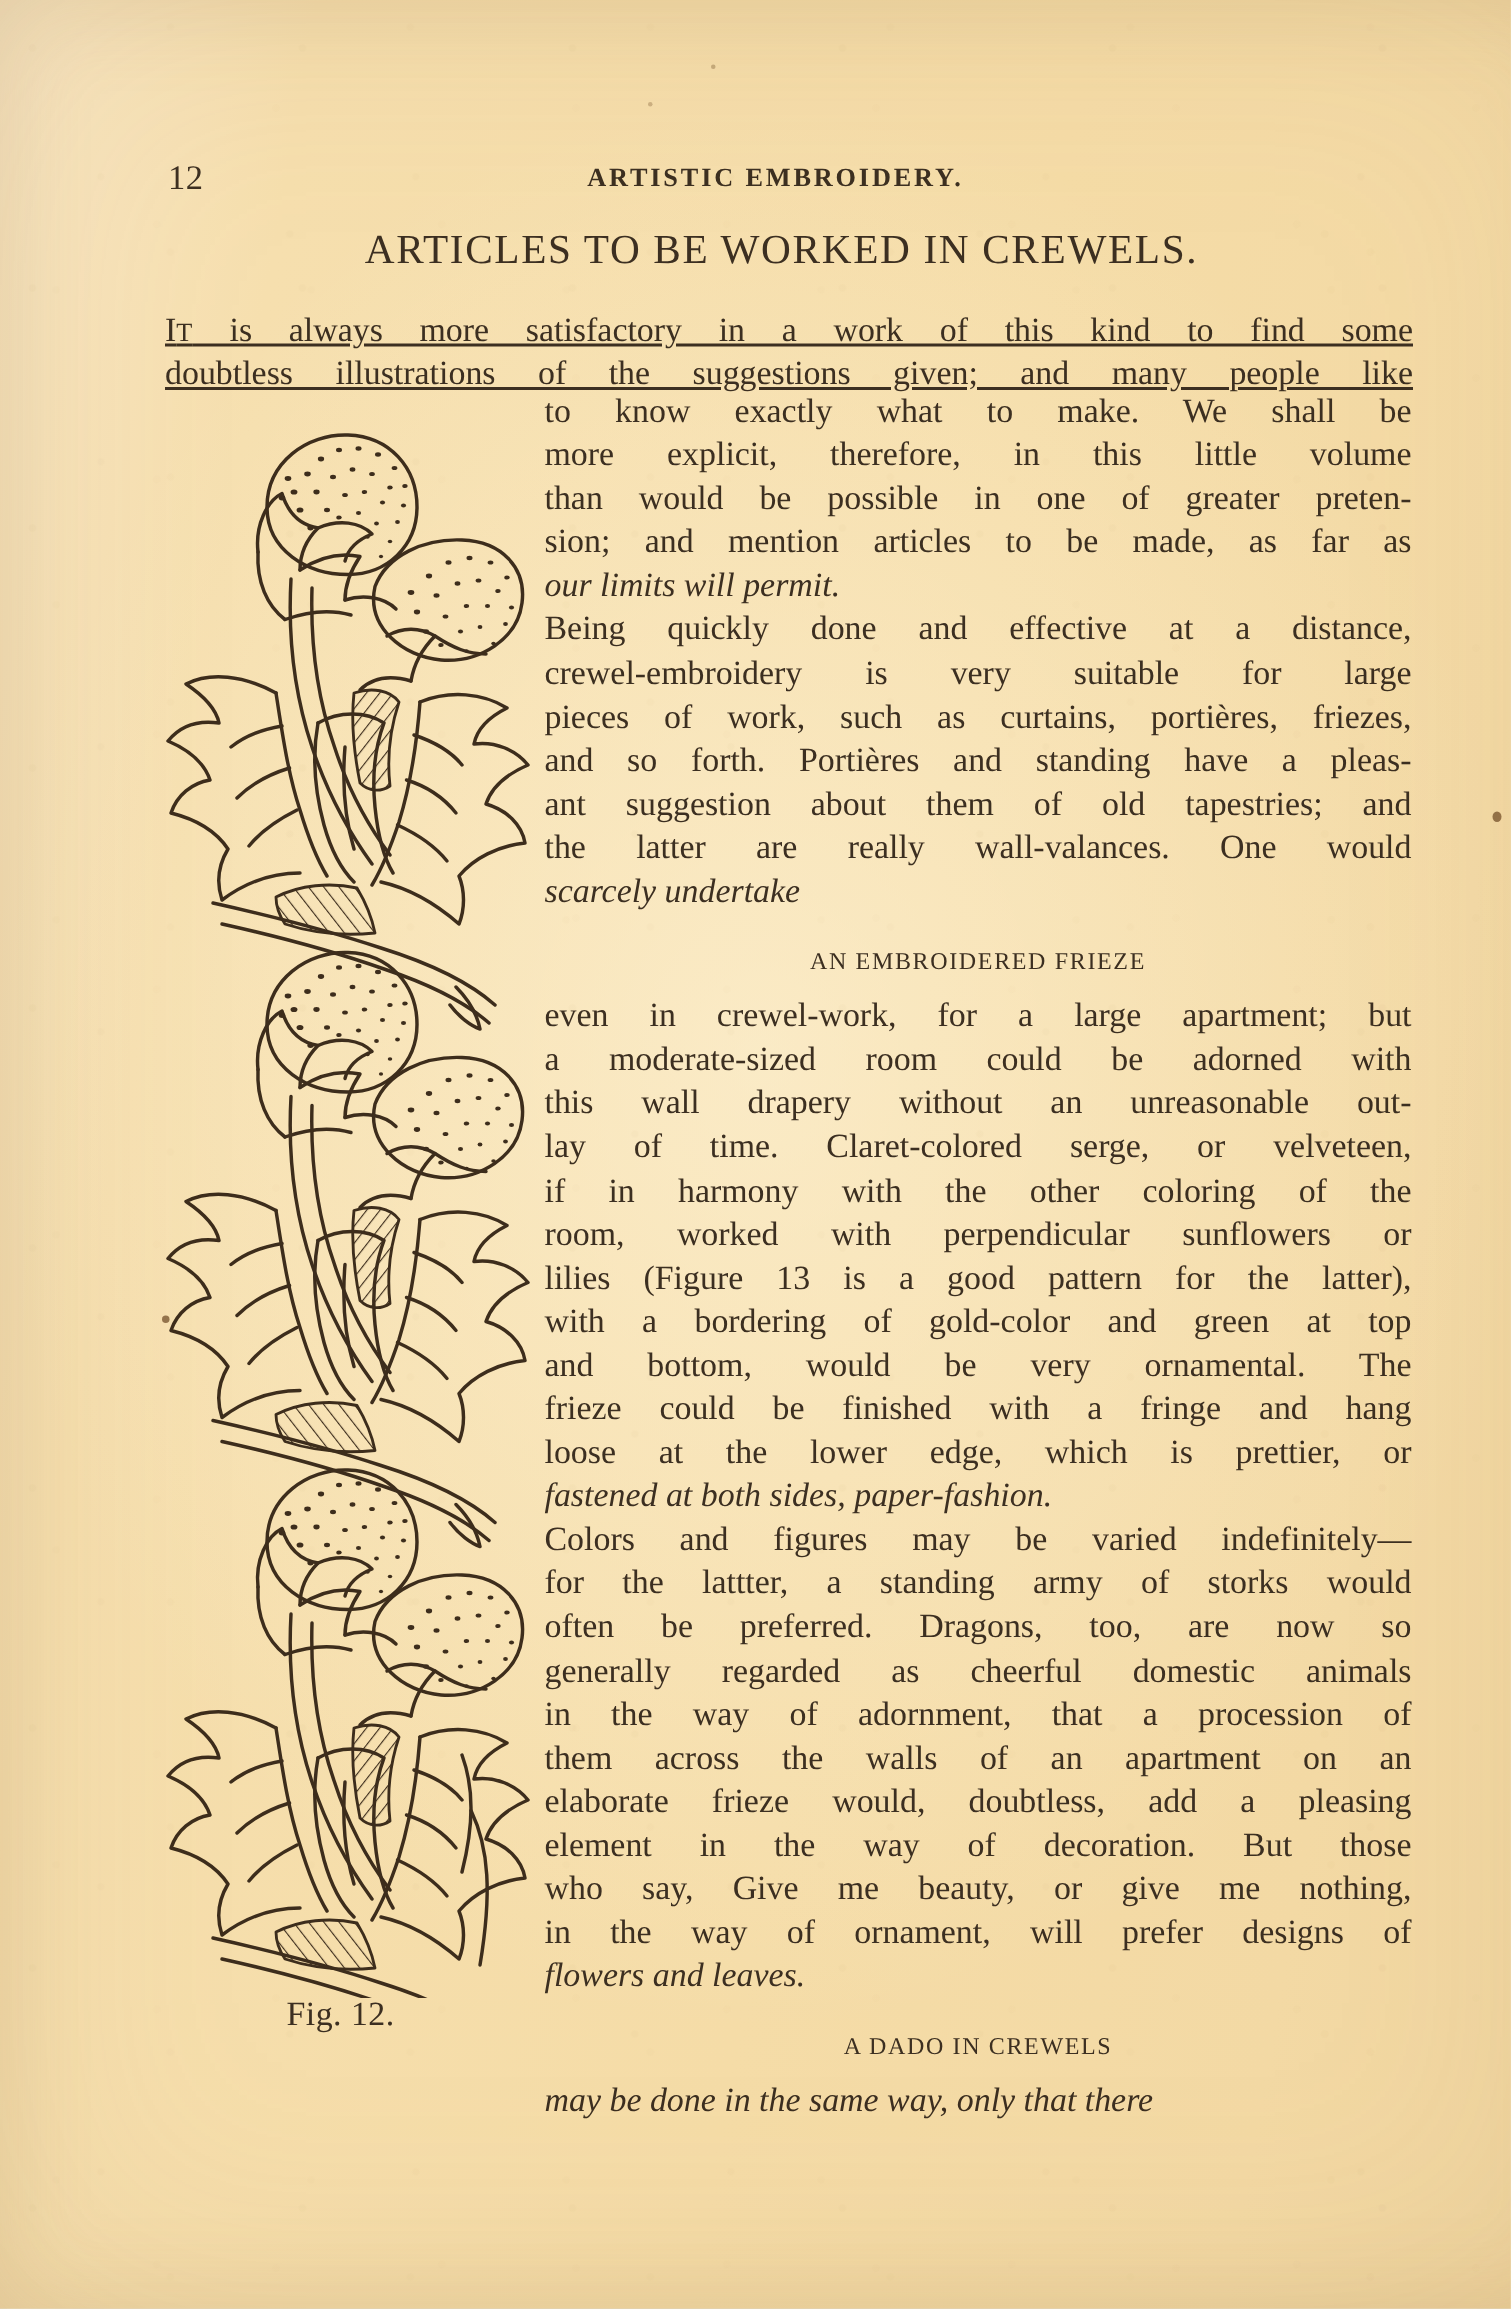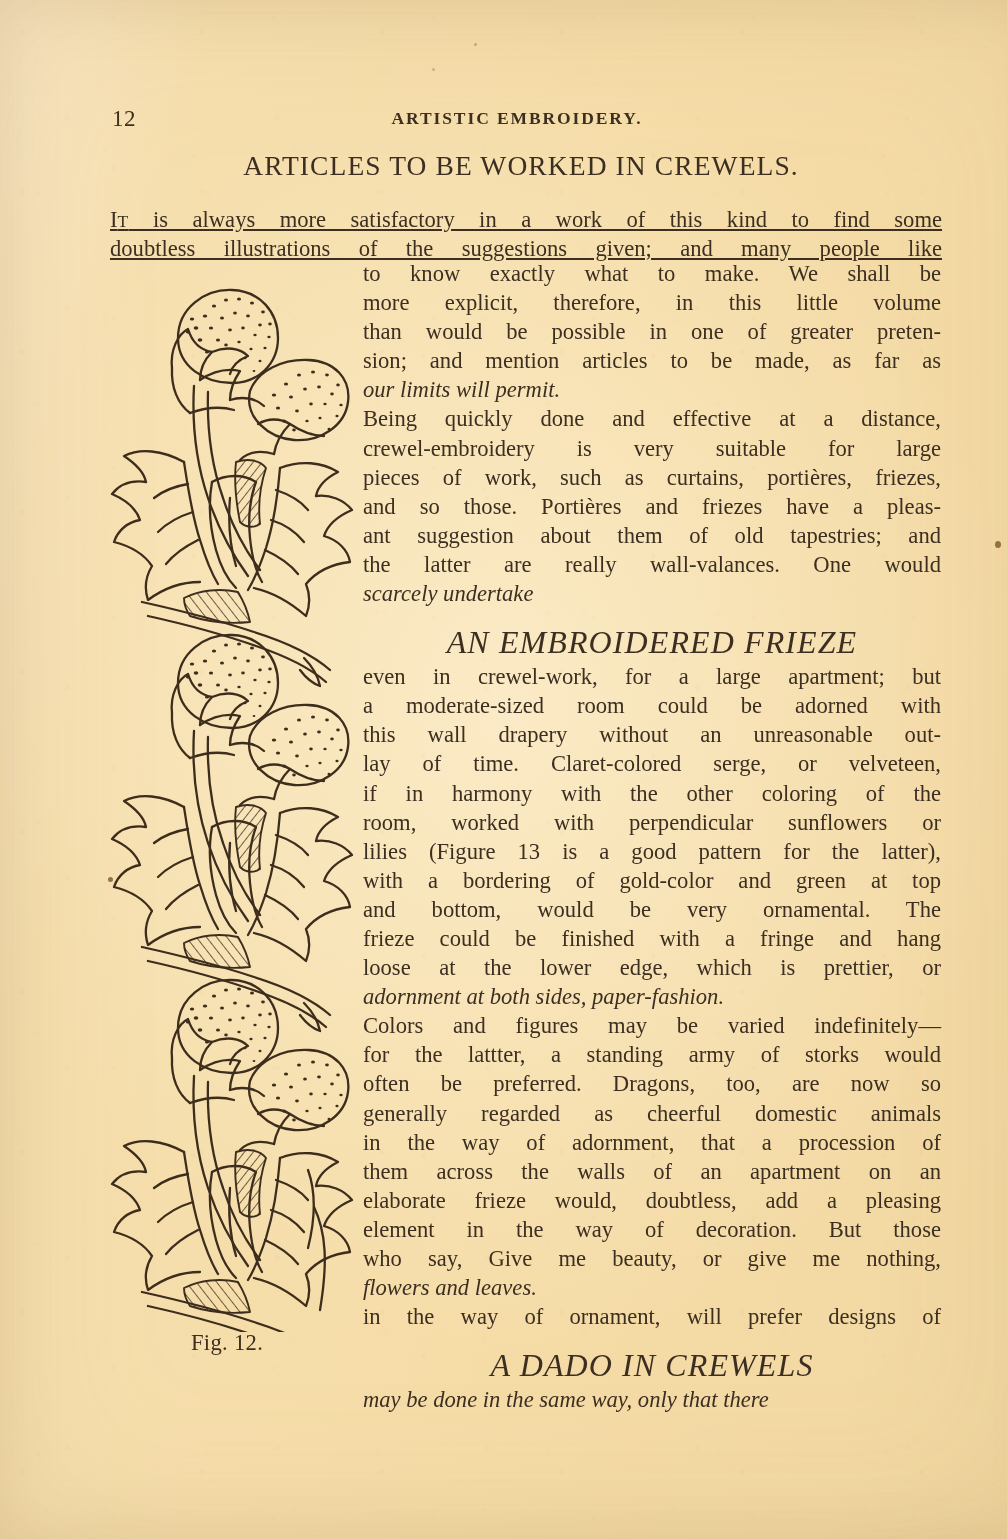--- a/index.html
+++ b/index.html
@@ -114,27 +114,26 @@
     height: 29.1px;
   }
   .line.last {
     text-align-last: left;
     font-style: italic;
   }
 
   .subhead {
     text-align: center;
     text-align-last: center;
-    font-size: 32px;
+    font-size: 16px;
     letter-spacing: 1.1px;
     color: #3c2f21;
     white-space: nowrap;
     height: 40px;
     line-height: 40px;
-    font-style: italic;
   }
   .subhead.pre  { margin-top: 14px; }
 
   
   #fig-caption {
     position: absolute;
     left: 191px;
     top: 1330px;
     font-size: 22.6px;
     letter-spacing: .3px;
@@ -321,55 +320,55 @@
       <div class="line">more  explicit,  therefore,  in  this  little  volume</div>
       <div class="line">than would be possible in one of  greater preten-</div>
       <div class="line">sion; and mention articles  to be made, as far as</div>
       <div class="line last">our limits will permit.</div>
     </div>
 
     <div>
       <div class="line">    Being quickly done and effective at a distance,</div>
       <div class="line">crewel-embroidery  is  very  suitable  for   large</div>
       <div class="line">pieces of work, such as curtains, portières, friezes,</div>
-      <div class="line">and so those.    Portières and friezes have a pleas-</div>
+      <div class="line">and so forth.    Portières and standing have a pleas-</div>
       <div class="line">ant suggestion about them of  old tapestries; and</div>
       <div class="line">the  latter  are  really wall-valances.   One would</div>
       <div class="line last">scarcely undertake</div>
     </div>
 
     <div class="subhead pre">AN EMBROIDERED FRIEZE</div>
 
     <div>
       <div class="line">even in crewel-work, for a large  apartment; but</div>
       <div class="line">a  moderate-sized  room   could  be  adorned with</div>
       <div class="line">this wall  drapery without an unreasonable  out-</div>
       <div class="line">lay of  time.    Claret-colored serge, or velveteen,</div>
       <div class="line">if  in  harmony  with  the  other  coloring  of  the</div>
       <div class="line">room,  worked  with  perpendicular  sunflowers or</div>
       <div class="line">lilies (Figure 13 is a good pattern for the latter),</div>
       <div class="line">with a bordering of  gold-color and  green at top</div>
       <div class="line">and  bottom,  would  be  very  ornamental.    The</div>
       <div class="line">frieze could be finished with  a  fringe  and hang</div>
       <div class="line">loose  at  the  lower  edge, which  is  prettier,  or</div>
-      <div class="line last">adornment at both sides, paper-fashion.</div>
+      <div class="line last">fastened at both sides, paper-fashion.</div>
     </div>
 
     <div>
       <div class="line">    Colors and figures may be varied indefinitely—</div>
       <div class="line">for the lattter, a standing  army  of  storks  would</div>
       <div class="line">often  be  preferred.    Dragons,  too,  are  now so</div>
       <div class="line">generally regarded as cheerful  domestic  animals</div>
       <div class="line">in  the way  of  adornment,  that  a  procession  of</div>
       <div class="line">them  across  the walls  of  an  apartment  on  an</div>
       <div class="line">elaborate frieze would, doubtless, add a pleasing</div>
       <div class="line">element  in  the  way  of  decoration.   But  those</div>
       <div class="line">who say, Give  me  beauty, or give  me  nothing,</div>
+      <div class="line">in  the  way of  ornament, will  prefer  designs  of</div>
       <div class="line last">flowers and leaves.</div>
-      <div class="line">in  the  way of  ornament, will  prefer  designs  of</div>
     </div>
 
     <div class="subhead pre">A DADO IN  CREWELS</div>
 
     <div>
       <div class="line last">may  be  done  in  the  same way,  only that there</div>
     </div>
 
   </div>
 

